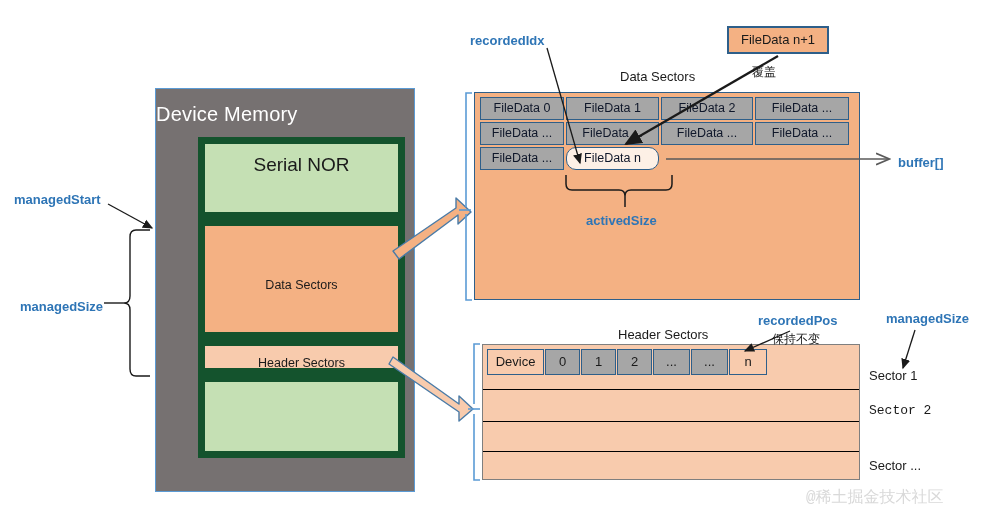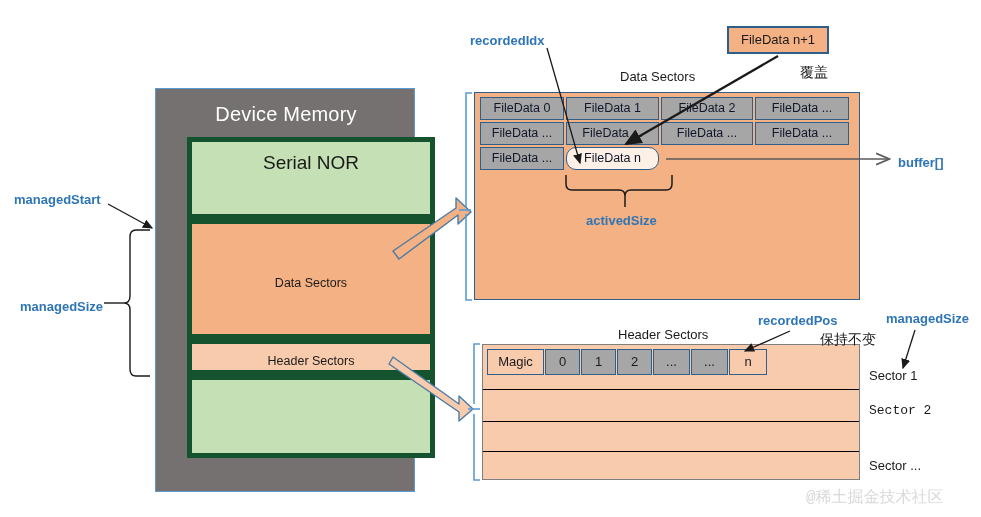--- a/index.html
+++ b/index.html
@@ -14,44 +14,44 @@
   .abs{position:absolute;}
 
   
   #device-memory{
     left:155px;top:88px;width:260px;height:404px;
     background:#767171;border:1px solid #5b9bd5;
     box-sizing:border-box;
   }
   #device-memory-title{
     position:absolute;left:0;top:14px;width:260px;
-    text-align:center;color:#ffffff;font-size:20px;letter-spacing:.2px;
+    color:#ffffff;font-size:20px;letter-spacing:.2px;
   }
   .mem-block{
-    position:absolute;left:31px;width:248px;
-    border:5px solid #14532d;box-sizing:border-box;
+    position:absolute;left:42px;width:207px;
+    border:7px solid #14532d;box-sizing:border-box;
   }
   #mem-serial-nor{top:48px;height:82px;background:#c5e0b4;}
   #mem-serial-nor-label{
     position:absolute;left:0;top:10px;width:100%;text-align:center;
     font-size:19px;color:#1a1a1a;
   }
   #mem-data-sectors{top:130px;height:120px;background:#f4b183;}
   #mem-header-sectors{top:250px;height:36px;background:#f8cbad;}
   #mem-bottom-green{top:286px;height:83px;background:#c5e0b4;}
   .mem-lbl{
     position:absolute;left:0;width:100%;text-align:center;
     font-size:12.5px;color:#1a1a1a;
   }
 
   
   .blue-lbl{color:#2e75b6;font-weight:bold;font-size:13px;white-space:nowrap;}
   .black-lbl{color:#1a1a1a;font-size:13px;white-space:nowrap;}
-  .cn-lbl{color:#1a1a1a;font-size:14px;white-space:nowrap;
-          font-family:"DejaVu Sans",sans-serif;margin-left:48px;}
+  .cn-lbl{color:#1a1a1a;font-size:12px;white-space:nowrap;
+          font-family:"DejaVu Sans",sans-serif;}
 
   
   #data-sectors-panel{
     left:474px;top:92px;width:386px;height:208px;
     background:#f4b183;border:1px solid #2e5f8a;box-sizing:border-box;
   }
   #data-sectors-title{left:620px;top:69px;}
   .fd-cell{
     position:absolute;height:23px;
     background:#a6a6a6;border:1px solid #2e5f8a;box-sizing:border-box;
@@ -135,21 +135,21 @@
 
   <div class="abs blue-lbl" style="left:898px;top:155px;">buffer[]</div>
 
   <div class="abs black-lbl" id="header-sectors-title">Header Sectors</div>
 
   <div class="abs" id="header-sectors-panel">
     <div class="hs-divider" style="top:44px;"></div>
     <div class="hs-divider" style="top:76px;"></div>
     <div class="hs-divider" style="top:106px;"></div>
 
-    <div class="hdr-cell pale" style="left:4px;width:57px;">Magic</div>
+    <div class="hdr-cell pale" style="left:4px;width:57px;">Device</div>
     <div class="hdr-cell" style="left:62px;width:35px;">0</div>
     <div class="hdr-cell" style="left:98px;width:35px;">1</div>
     <div class="hdr-cell" style="left:134px;width:35px;">2</div>
     <div class="hdr-cell" style="left:170px;width:37px;">...</div>
     <div class="hdr-cell" style="left:208px;width:37px;">...</div>
     <div class="hdr-cell pale" style="left:246px;width:38px;">n</div>
   </div>
 
   <div class="abs blue-lbl" style="left:758px;top:313px;">recordedPos</div>
   <div class="abs cn-lbl" style="left:772px;top:331px;">保持不变</div>

